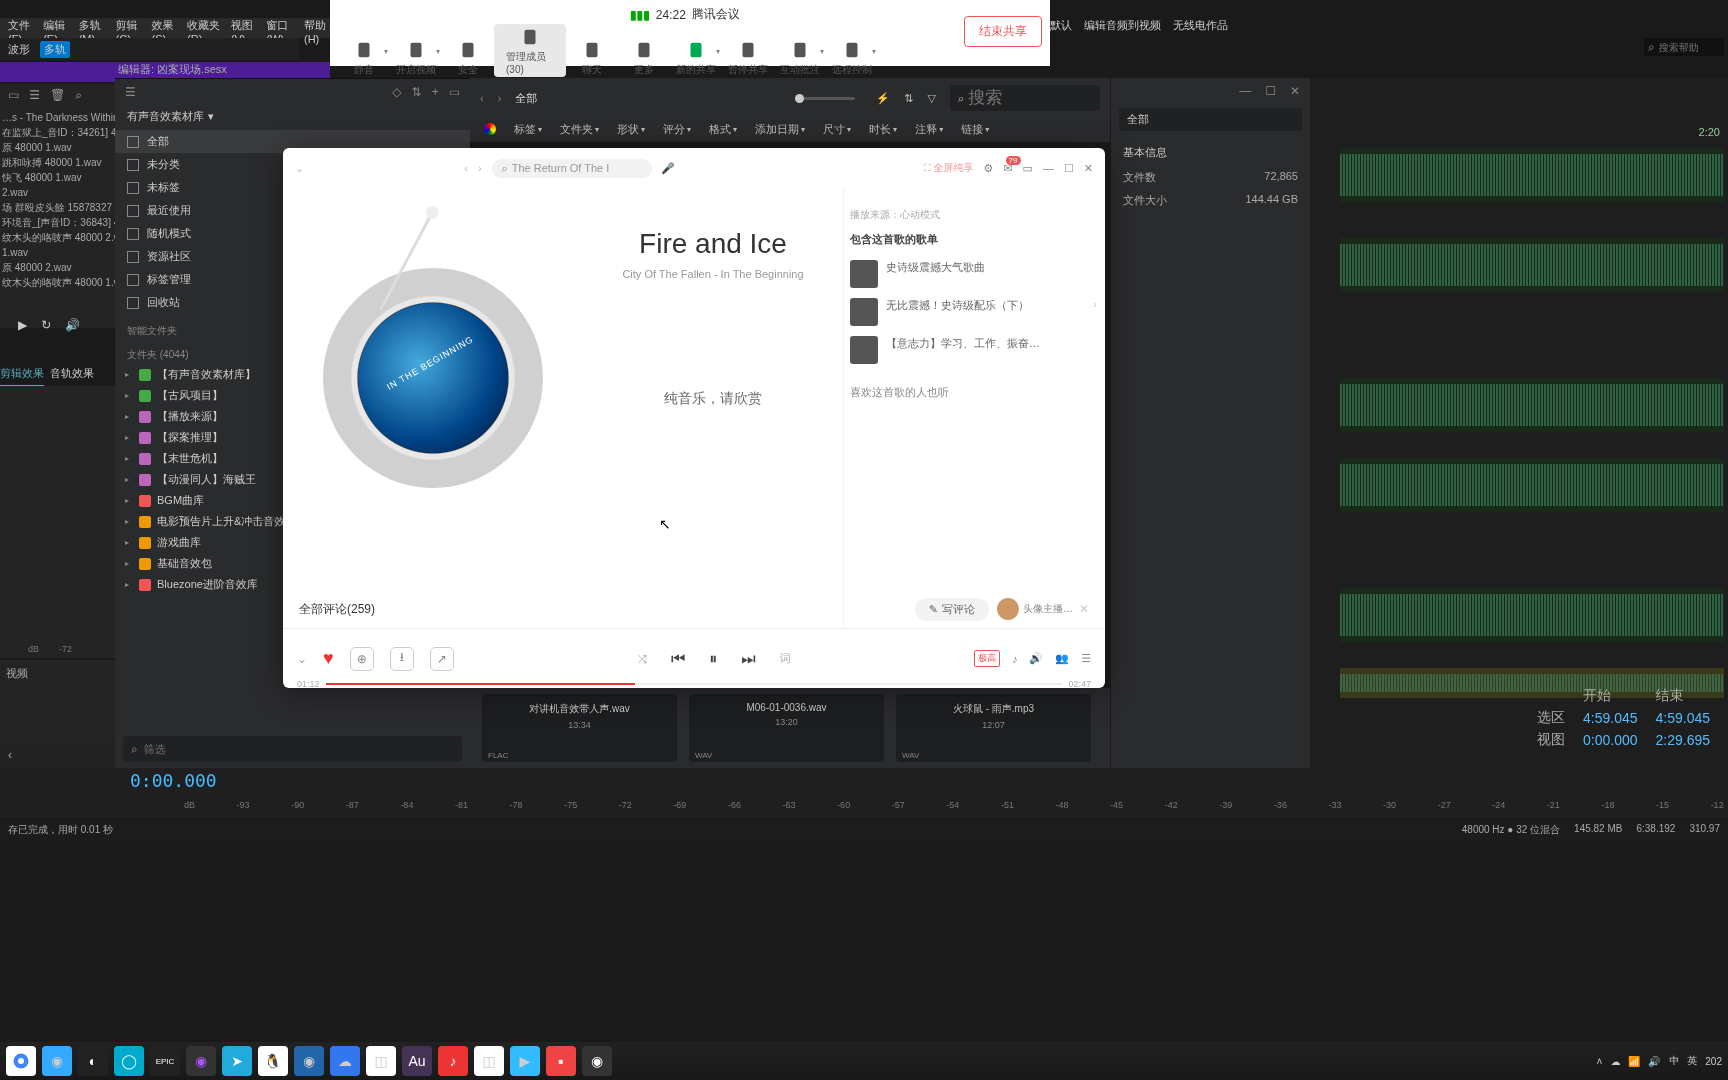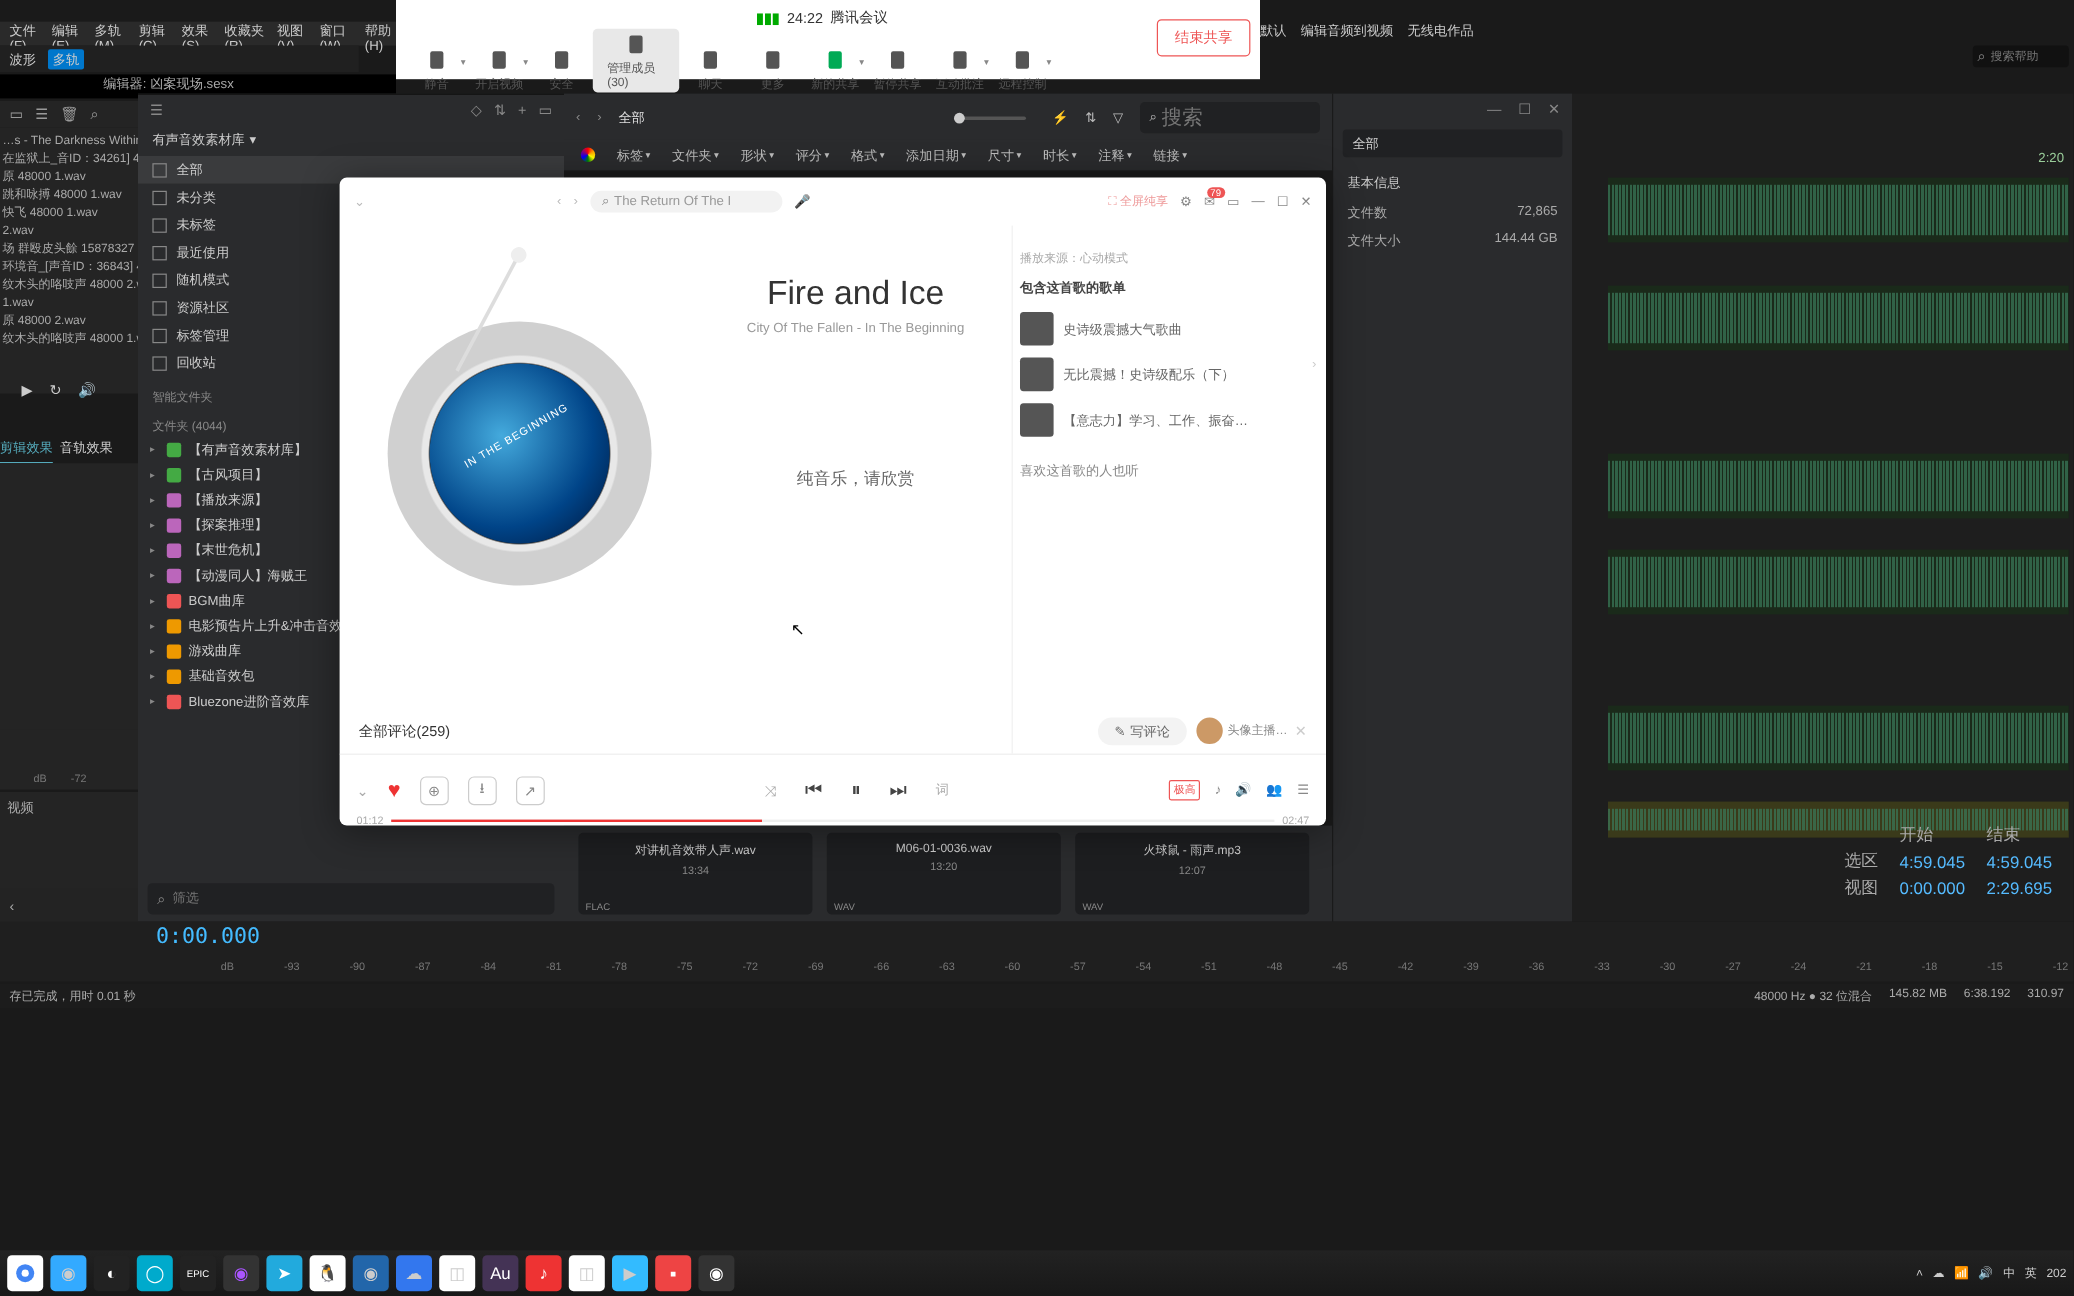--- a/index.html
+++ b/index.html
@@ -16,21 +16,21 @@
 .mi.sel { background:#e8e8e8; border-radius:4px; padding:2px 12px; }
 .mi .drop { position:absolute; right:2px; top:8px; font-size:8px; color:#888; }
 .end-share { border:1px solid #e55; color:#e55; padding:6px 14px; border-radius:4px; font-size:12px; margin-left:auto; margin-top:12px; cursor:pointer; }
 
 
 .au-menu { position:absolute; top:18px; left:0; width:330px; height:20px; background:#2a2a2a; color:#ccc; font-size:11px; padding-left:8px; display:flex; gap:10px; }
 .au-menu2 { position:absolute; top:18px; left:1050px; height:20px; color:#ccc; font-size:11px; display:flex; gap:12px; }
 .au-toolbar { position:absolute; top:38px; left:0; width:299px; height:22px; background:#202020; display:flex; align-items:center; gap:10px; padding-left:8px; }
 .au-toolbar .btn { font-size:11px; color:#ccc; cursor:pointer; }
 .au-toolbar .active { background:#0077cc; padding:1px 4px; border-radius:2px; }
-.au-edit-hdr { position:absolute; top:62px; left:0; width:330px; height:20px; background:#000000; color:#aaa; font-size:11px; padding-left:86px; }
+.au-edit-hdr { position:absolute; top:62px; left:0; width:330px; height:20px; background:#4c1d95; color:#aaa; font-size:11px; padding-left:118px; }
 .au-icons-row { position:absolute; top:84px; left:0; width:115px; height:22px; background:#242424; display:flex; align-items:center; gap:10px; padding-left:8px; color:#999; }
 .au-files { position:absolute; top:106px; left:0; width:115px; height:222px; background:#242424; color:#aaa; font-size:10px; padding:4px 2px; overflow:hidden; }
 .au-files div { white-space:nowrap; line-height:15px; }
 .au-transport { position:absolute; top:318px; left:0; width:115px; height:20px; display:flex; gap:14px; padding-left:18px; color:#ccc; }
 .au-tabs { position:absolute; top:344px; left:0; width:115px; height:20px; display:flex; gap:20px; font-size:11px; color:#aaa; padding-left:6px;margin-top:41px; }
 .au-tabs2 { position:absolute; top:366px; left:0; width:115px; height:20px; display:flex; gap:6px; font-size:11px; }
 .au-tabs2 .sel { color:#5ab; border-bottom:1px solid #5ab; }
 .au-left-fill { position:absolute; top:386px; left:0; width:115px; height:270px; background:#242424; }
 .au-meter { position:absolute; top:608px; left:0; width:115px; height:50px; background:#242424; color:#777; font-size:9px; padding-top:36px; display:flex; gap:20px; padding-left:28px; }
 .au-video { position:absolute; top:660px; left:0; width:115px; height:80px; background:#242424; color:#aaa; padding:6px; font-size:11px; }
@@ -99,21 +99,21 @@
 .vinyl .txt { position:absolute; top:90px; left:58px; color:#fff; font-size:9px; transform:rotate(-30deg); letter-spacing:1px; }
 .arm { position:absolute; top:-56px; left:108px; width:3px; height:110px; background:#ddd; transform:rotate(28deg); transform-origin:top; }
 .arm::before { content:''; position:absolute; top:-6px; left:-5px; width:13px; height:13px; background:#eee; border-radius:50%; }
 .music-center { width:260px; text-align:center; padding-top:40px; }
 .music-center h1 { font-size:28px; font-weight:400; color:#333; }
 .music-center .sub { font-size:11px; color:#999; margin-top:8px; }
 .music-center .lyric { font-size:14px; color:#666; margin-top:110px; }
 .music-right { width:260px; padding:20px 14px 0 6px; font-size:11px; color:#666; border-left:1px solid #f0f0f0; position:relative; }
 .music-right .src { color:#aaa; font-size:10px; }
 .music-right .hdr2 { font-weight:bold; color:#444; margin:10px 0 8px; }
-.pl-item { display:flex; align-items:center; gap:8px; padding:5px 0; cursor:pointer; }
+.pl-item { display:flex; gap:8px; padding:5px 0; cursor:pointer; }
 .pl-item .thumb { width:28px; height:28px; background:#555; border-radius:3px; }
 .music-comments { position:absolute; bottom:62px; left:0; right:0; height:34px; display:flex; align-items:center; padding:0 16px; }
 .music-comments .cnt { font-size:12px; color:#333; }
 .music-comments .write { margin-left:auto; background:#f3f3f3; border-radius:14px; padding:4px 14px; font-size:11px; color:#666; cursor:pointer; display:flex; align-items:center; gap:4px; }
 .music-comments .av { width:22px; height:22px; border-radius:50%; background:#c96; margin-left:8px; }
 .music-player { position:absolute; bottom:0; left:0; right:0; height:60px; border-top:1px solid #eee; display:flex; align-items:center; padding:0 14px; gap:16px; }
 .music-player .heart { color:#e33; font-size:18px; cursor:pointer; }
 .music-player .ibtn { width:24px; height:24px; border:1px solid #ccc; border-radius:5px; display:flex; align-items:center; justify-content:center; cursor:pointer; color:#888; font-size:12px; }
 .music-player .ctrls { margin:0 auto; display:flex; align-items:center; gap:24px; color:#444; }
 .music-player .ctrls .pp { font-size:16px; cursor:pointer; }

